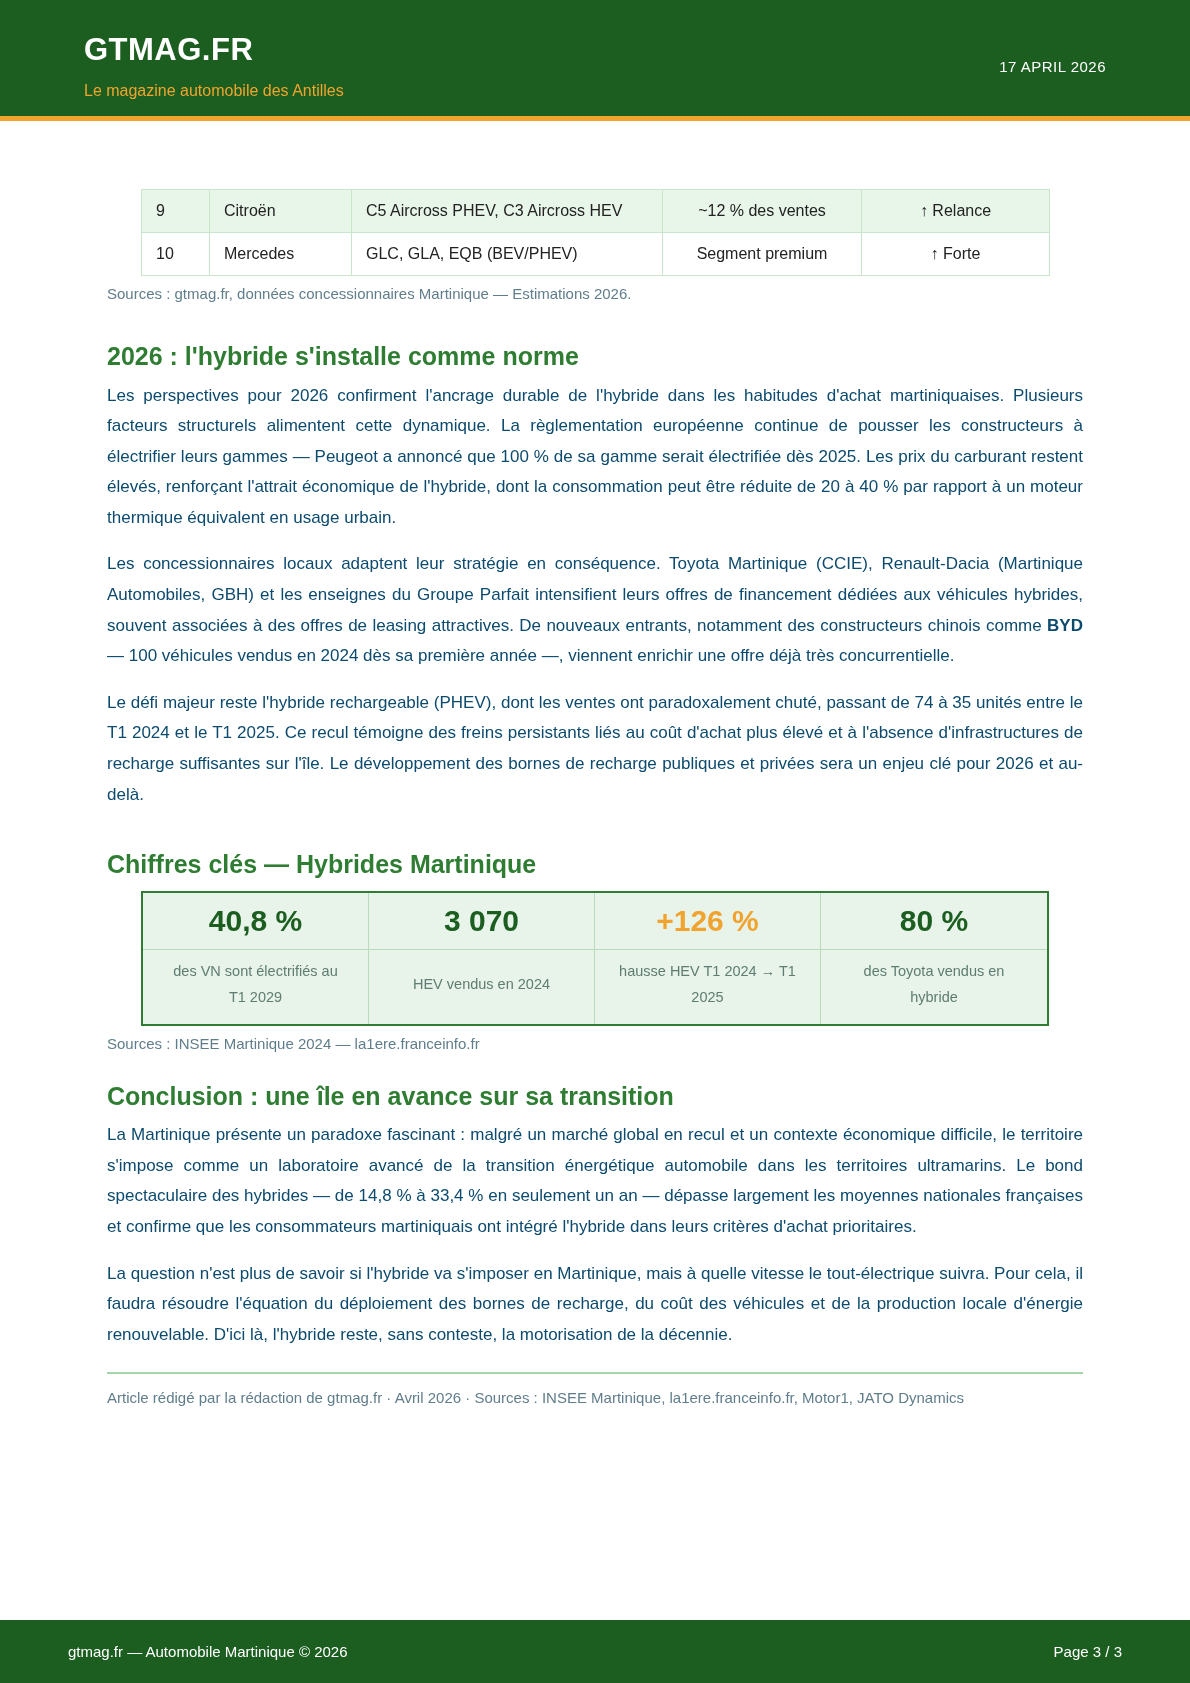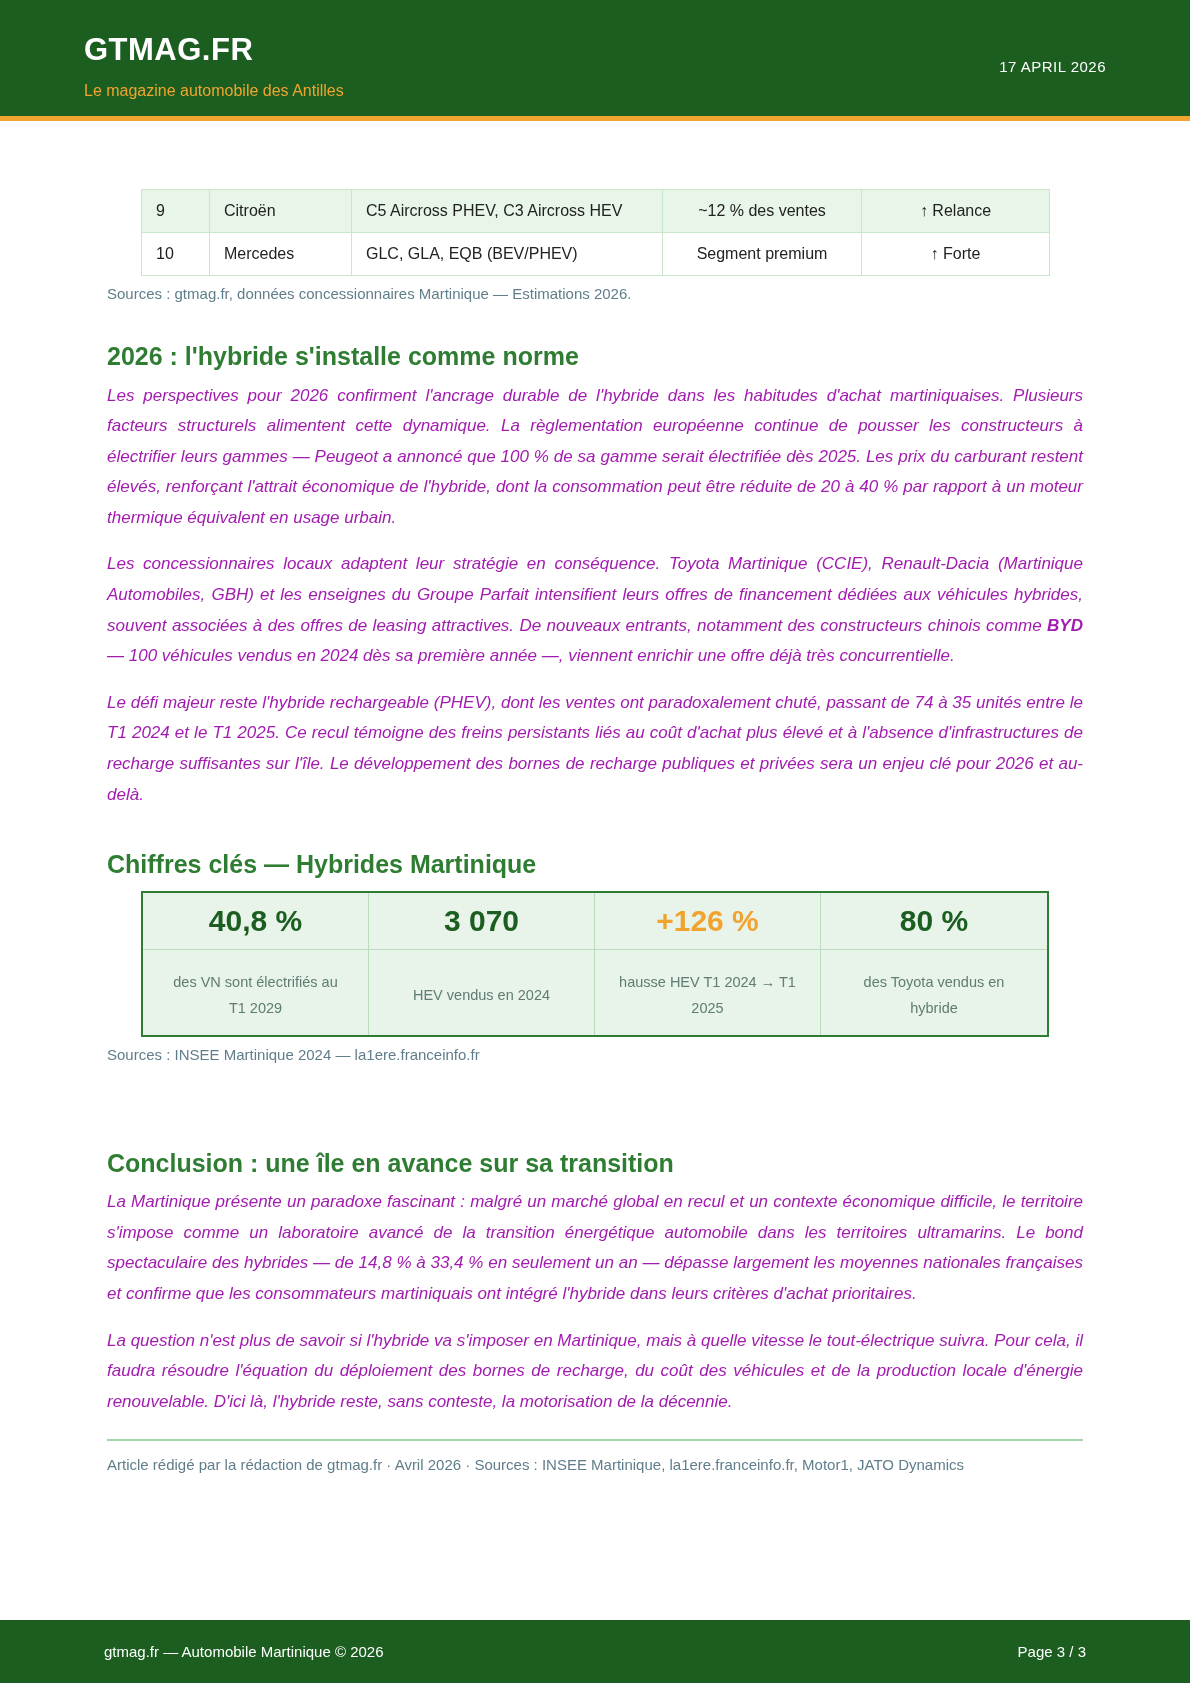--- a/index.html
+++ b/index.html
@@ -36,33 +36,33 @@
   .source-line {
     text-align: left; color: #607d8b; font-size: 15px; margin-top: 9px;
   }
 
   
   h2.section-title {
     color: #2e7d32; font-size: 25px; font-weight: bold;
     margin: 38px 0 4px 0; line-height: 1.3;
   }
   p.body-text {
-    color: #a21caf; font-size: 17px; line-height: 1.8;
-    text-align: justify; margin: 8px 0 16px 0; font-style: italic;
+    color: #0c4a6e; font-size: 17px; line-height: 1.8;
+    text-align: justify; margin: 8px 0 16px 0;
   }
   p.body-text b { font-weight: bold; }
 
   
   .stats-box {
     width: 908px; margin: 6px auto 0 auto;
     border: 2px solid #2e7d32; background: #e8f3ea;
     display: grid; grid-template-columns: 1fr 1fr 1fr 1fr;
     box-sizing: border-box;
   }
-  .stat-col { border-right: 1px solid #b9dcbc; display: flex; flex-direction: column; gap: 11px; }
+  .stat-col { border-right: 1px solid #b9dcbc; display: flex; flex-direction: column; }
   .stat-col:last-child { border-right: none; }
   .stat-value {
     height: 56px; display: flex; align-items: center; justify-content: center;
     color: #1b5e20; font-size: 30px; font-weight: bold;
     border-bottom: 1px solid #b9dcbc;
   }
   .stat-value.accent { color: #f0a42f; }
   .stat-label {
     min-height: 74px; display: flex; align-items: center; justify-content: center;
     text-align: center; color: #5f7d72; font-size: 14.5px; line-height: 1.75;
@@ -70,21 +70,21 @@
   }
 
   
   .divider { border: none; border-top: 2px solid #a5d6a7; margin: 22px 0 0 0; }
   .footer-note { color: #607d8b; font-size: 15px; margin-top: 15px; }
 
   
   .page-footer {
     margin-top: auto; background: #1b5e20; height: 63px;
     display: flex; align-items: center; justify-content: space-between;
-    padding: 0 104px; box-sizing: border-box;
+    padding: 0 68px; box-sizing: border-box;
     color: #ffffff; font-size: 15px;
   }
 </style>
 </head>
 <body>
 
 <div class="page">
 
   <header class="masthead">
     <div>
@@ -149,21 +149,21 @@
     </div>
     <div class="stat-col">
       <div class="stat-value">80 %</div>
       <div class="stat-label">des Toyota vendus en hybride</div>
     </div>
   </div>
 
   <div class="content">
     <div class="source-line">Sources : INSEE Martinique 2024 — la1ere.franceinfo.fr</div>
 
-    <h2 class="section-title" style="margin-top:84px;">Conclusion : une île en avance sur sa transition</h2>
+    <h2 class="section-title" style="margin-top:28px;">Conclusion : une île en avance sur sa transition</h2>
     <p class="body-text">La Martinique présente un paradoxe fascinant : malgré un marché global en recul et un contexte économique difficile, le territoire s'impose comme un laboratoire avancé de la transition énergétique automobile dans les territoires ultramarins. Le bond spectaculaire des hybrides — de 14,8 % à 33,4 % en seulement un an — dépasse largement les moyennes nationales françaises et confirme que les consommateurs martiniquais ont intégré l'hybride dans leurs critères d'achat prioritaires.</p>
     <p class="body-text">La question n'est plus de savoir si l'hybride va s'imposer en Martinique, mais à quelle vitesse le tout-électrique suivra. Pour cela, il faudra résoudre l'équation du déploiement des bornes de recharge, du coût des véhicules et de la production locale d'énergie renouvelable. D'ici là, l'hybride reste, sans conteste, la motorisation de la décennie.</p>
 
     <hr class="divider">
     <div class="footer-note">Article rédigé par la rédaction de gtmag.fr · Avril 2026 · Sources : INSEE Martinique, la1ere.franceinfo.fr, Motor1, JATO Dynamics</div>
   </div>
 
   <footer class="page-footer">
     <div>gtmag.fr — Automobile Martinique © 2026</div>
     <div>Page 3 / 3</div>

